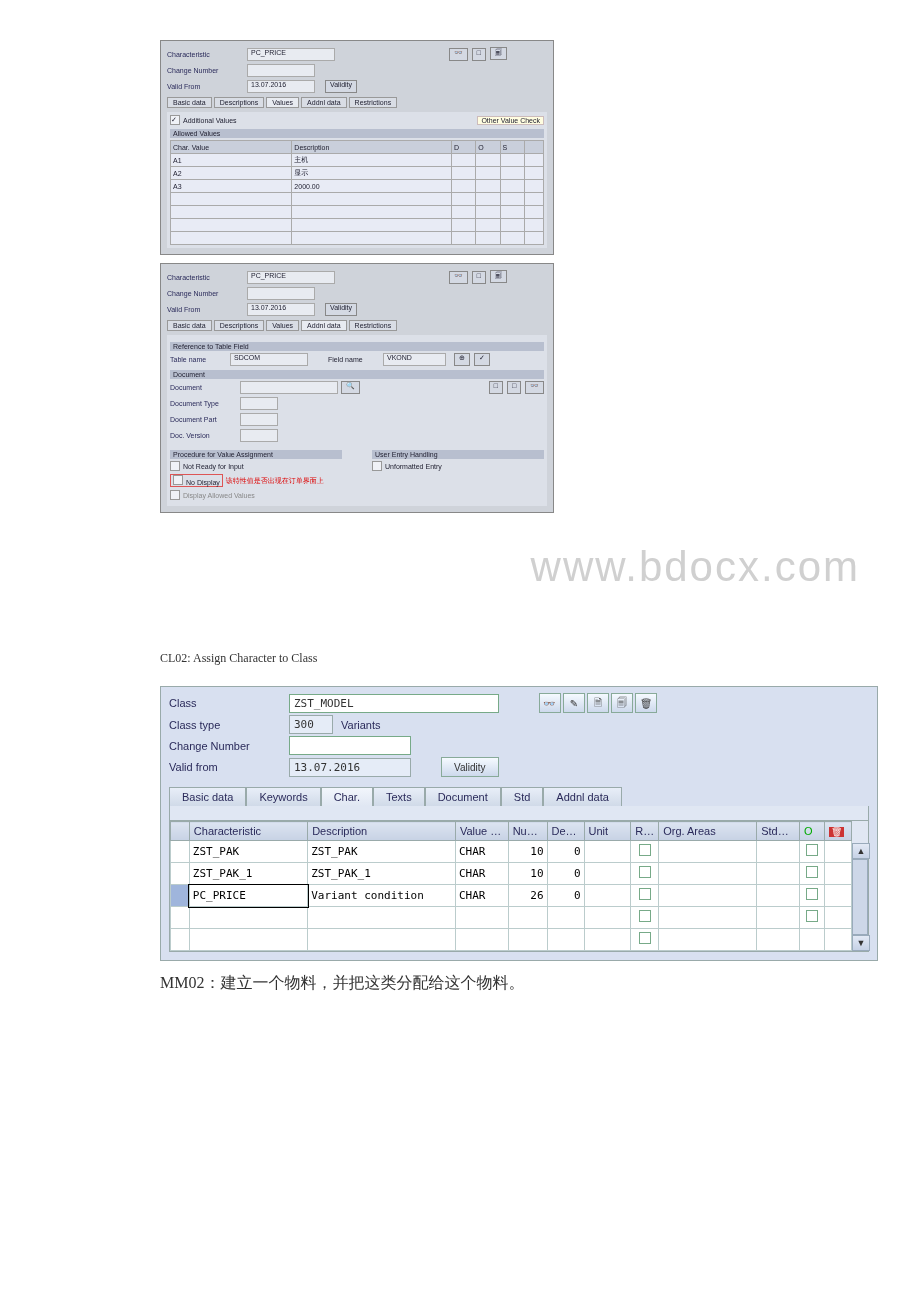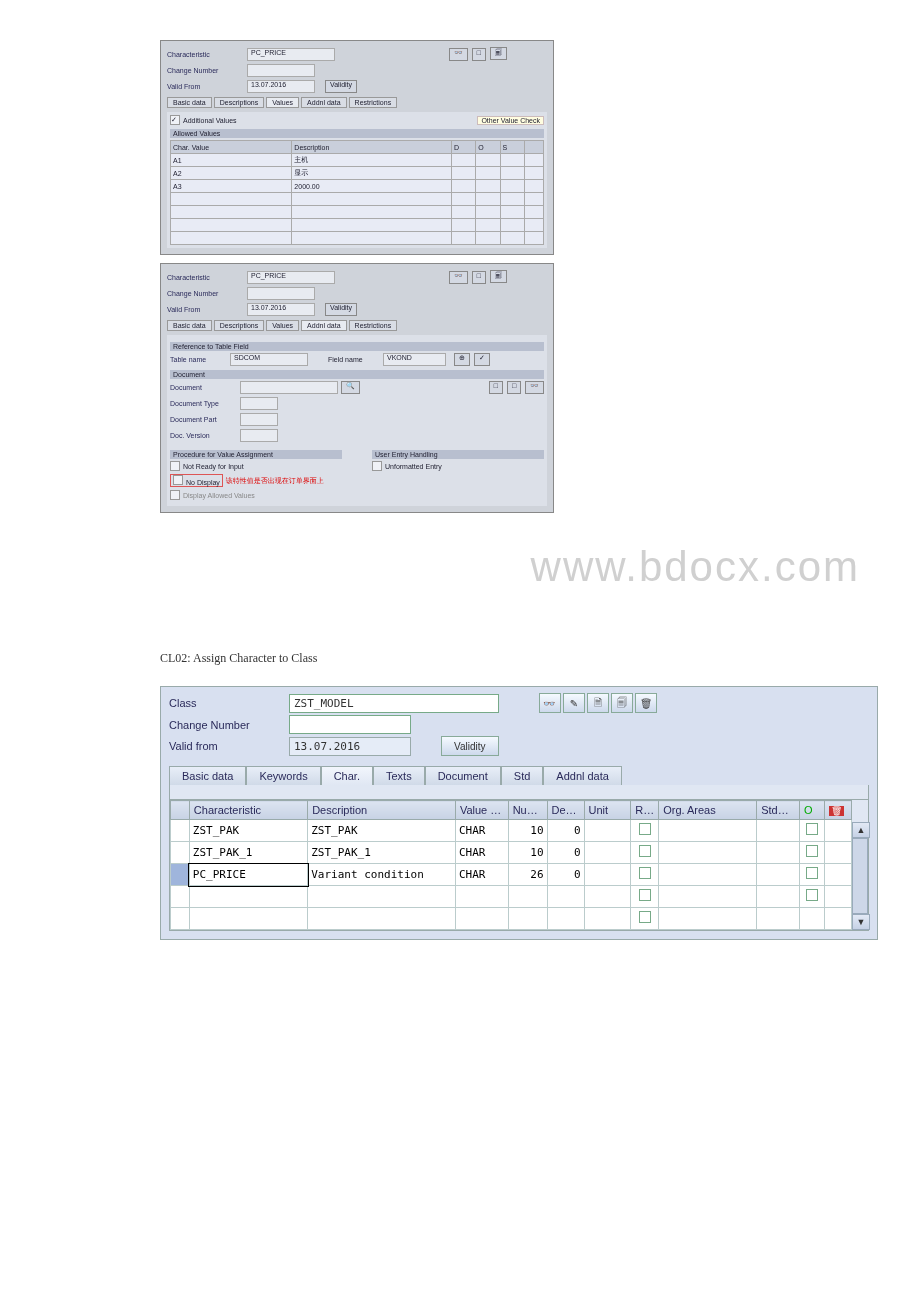--- a/index.html
+++ b/index.html
@@ -297,20 +297,25 @@
     <div class="form-row">
       <span class="form-label">Class</span>
       <span class="field" style="width:200px">ZST_MODEL</span>
       <span class="toolbar-icons" style="margin-left:40px">
         <span class="icon-btn">👓</span>
         <span class="icon-btn">✎</span>
         <span class="icon-btn">🗎</span>
         <span class="icon-btn">🗐</span>
         <span class="icon-btn">🗑</span>
       </span>
+    </div>
+    <div class="form-row">
+      <span class="form-label">Class type</span>
+      <span class="field ro" style="width:34px">300</span>
+      <span class="desc-text">Variants</span>
     </div>
     <div class="form-row">
       <span class="form-label">Change Number</span>
       <span class="field" style="width:112px"></span>
     </div>
     <div class="form-row">
       <span class="form-label">Valid from</span>
       <span class="field ro" style="width:112px">13.07.2016</span>
       <span class="icon-btn" style="width:auto; padding:0 12px; margin-left:30px">Validity</span>
     </div>
@@ -419,14 +424,15 @@
         <div style="width:16px; display:flex; flex-direction:column;">
           <div style="height:22px"></div>
           <div class="scroll-arrow">▲</div>
           <div style="flex:1; background:#cdd7e8; border:1px solid #9ab;"></div>
           <div class="scroll-arrow">▼</div>
         </div>
       </div>
     </div>
   </div>
 
+  <div class="footer-cn">MM02：建立一个物料，并把这类分配给这个物料。</div>
 
 </div>
 
 </body></html>

